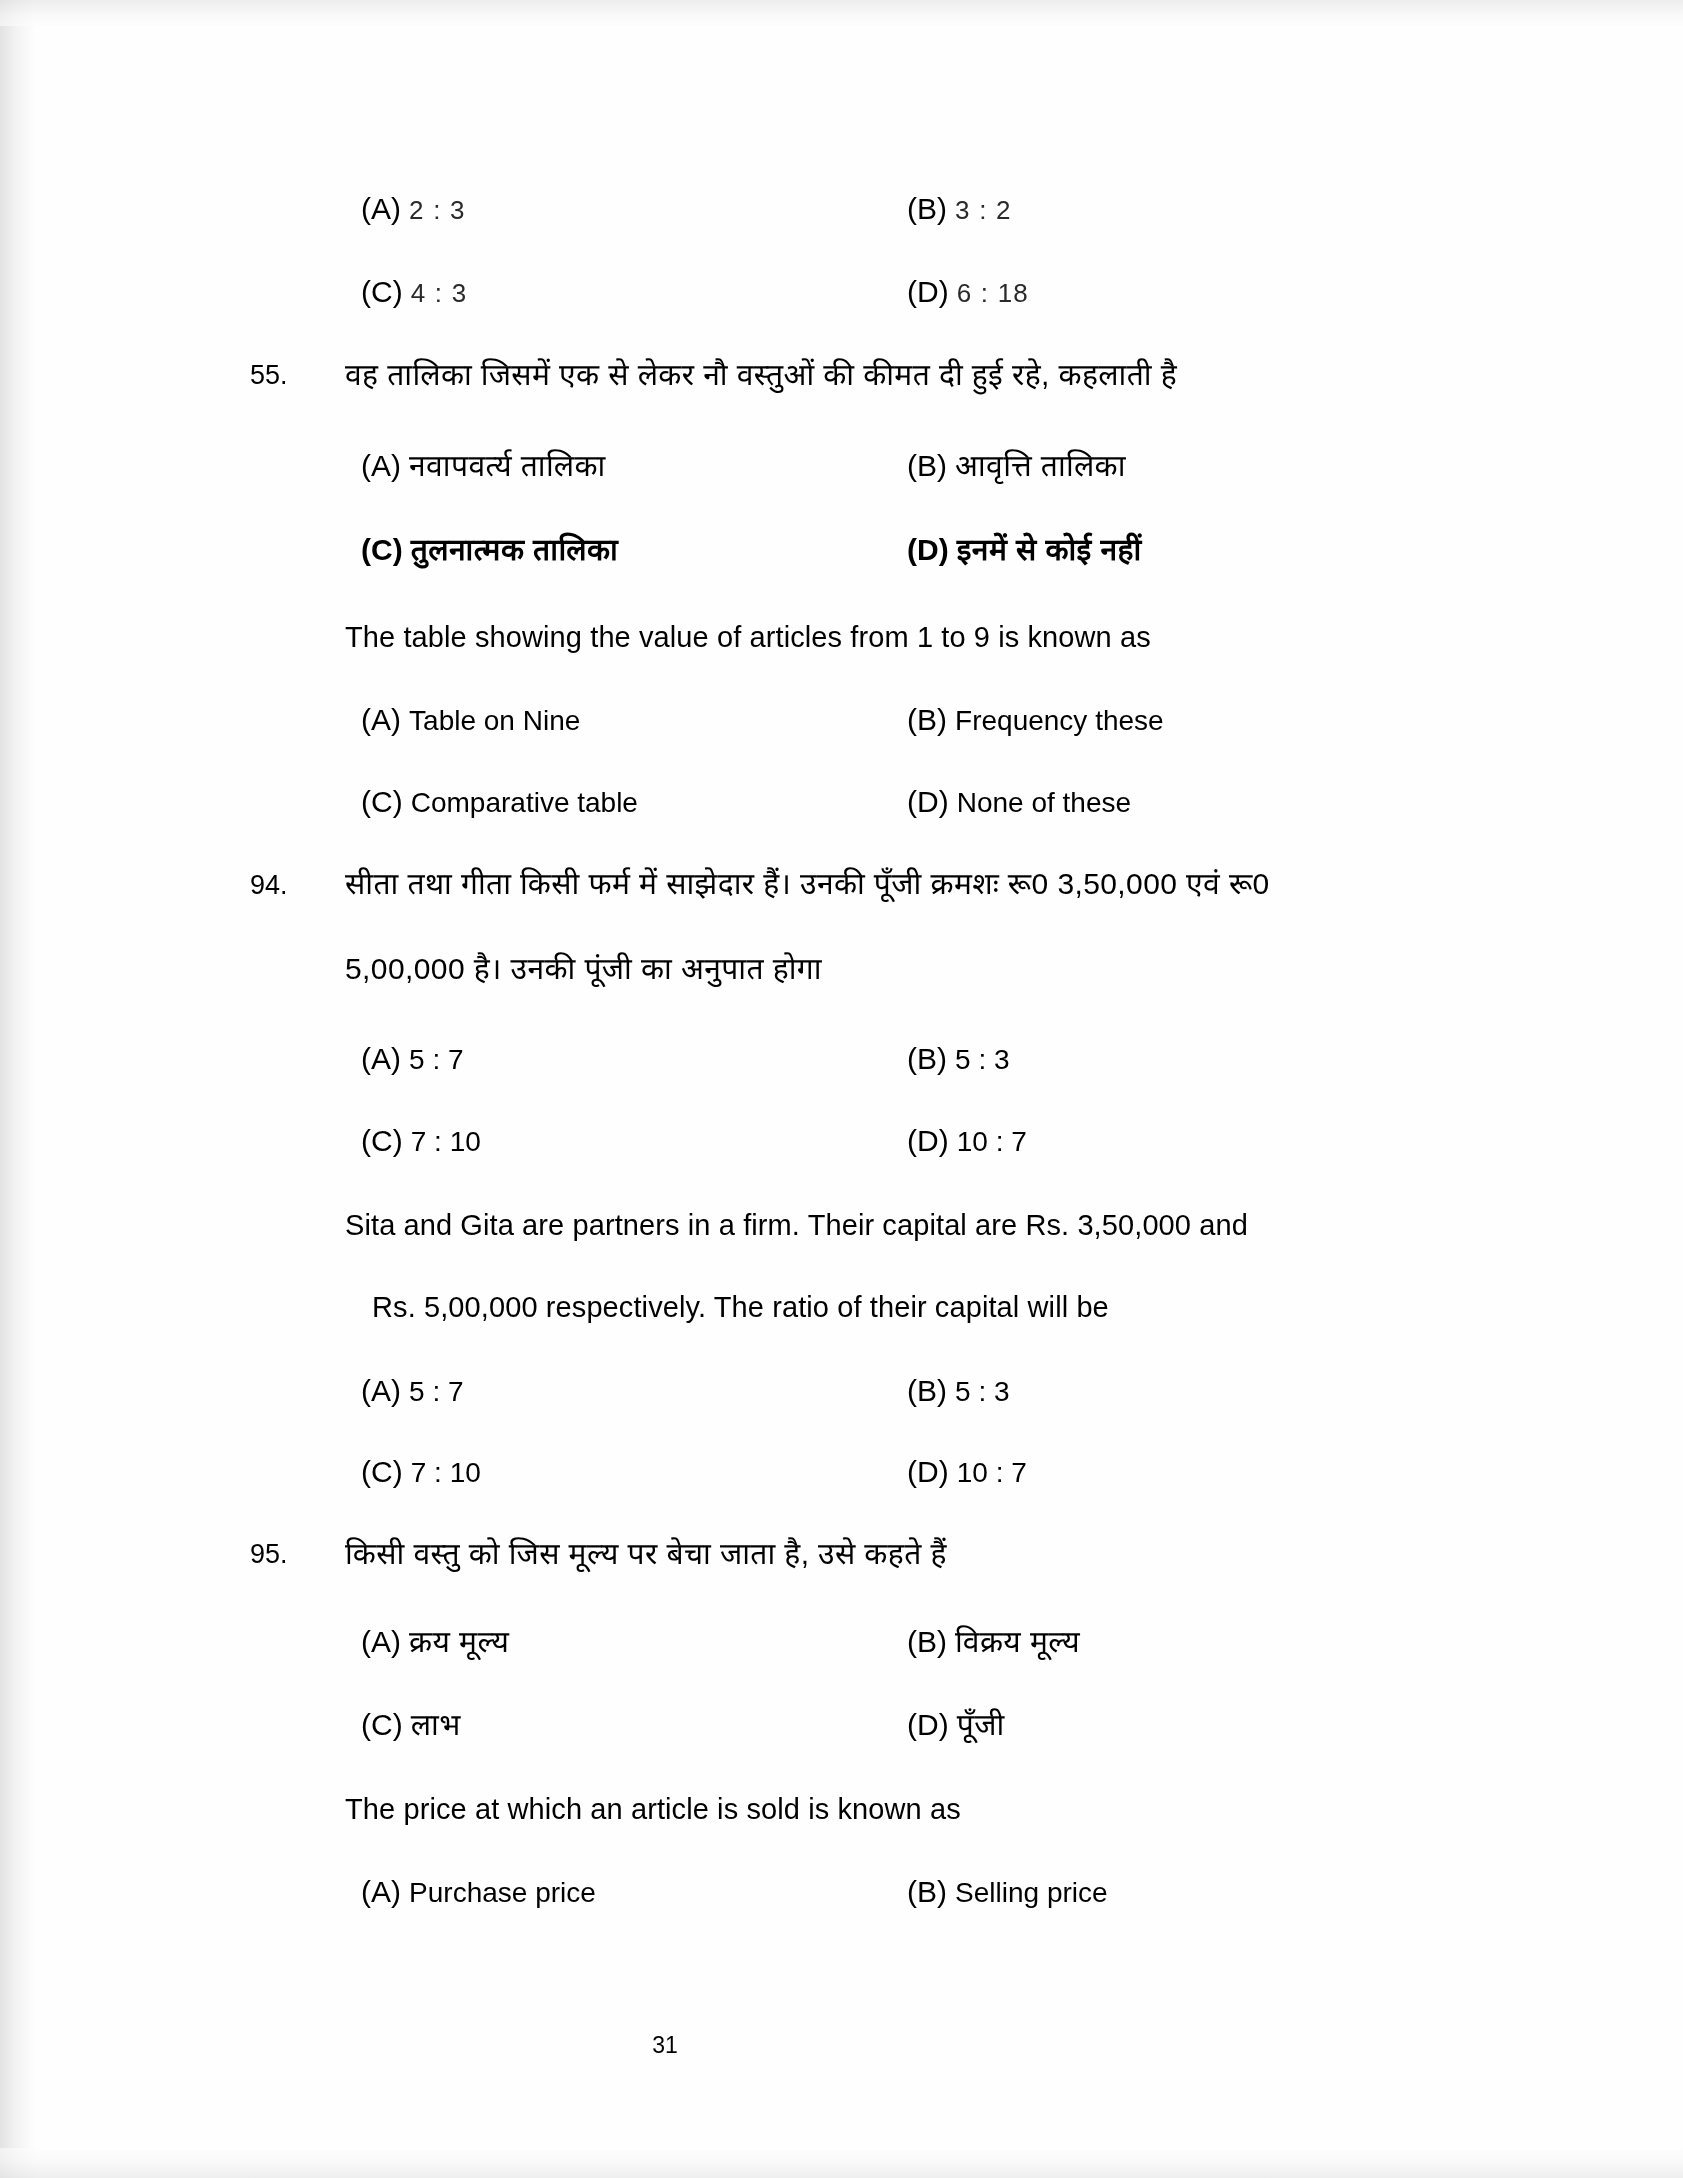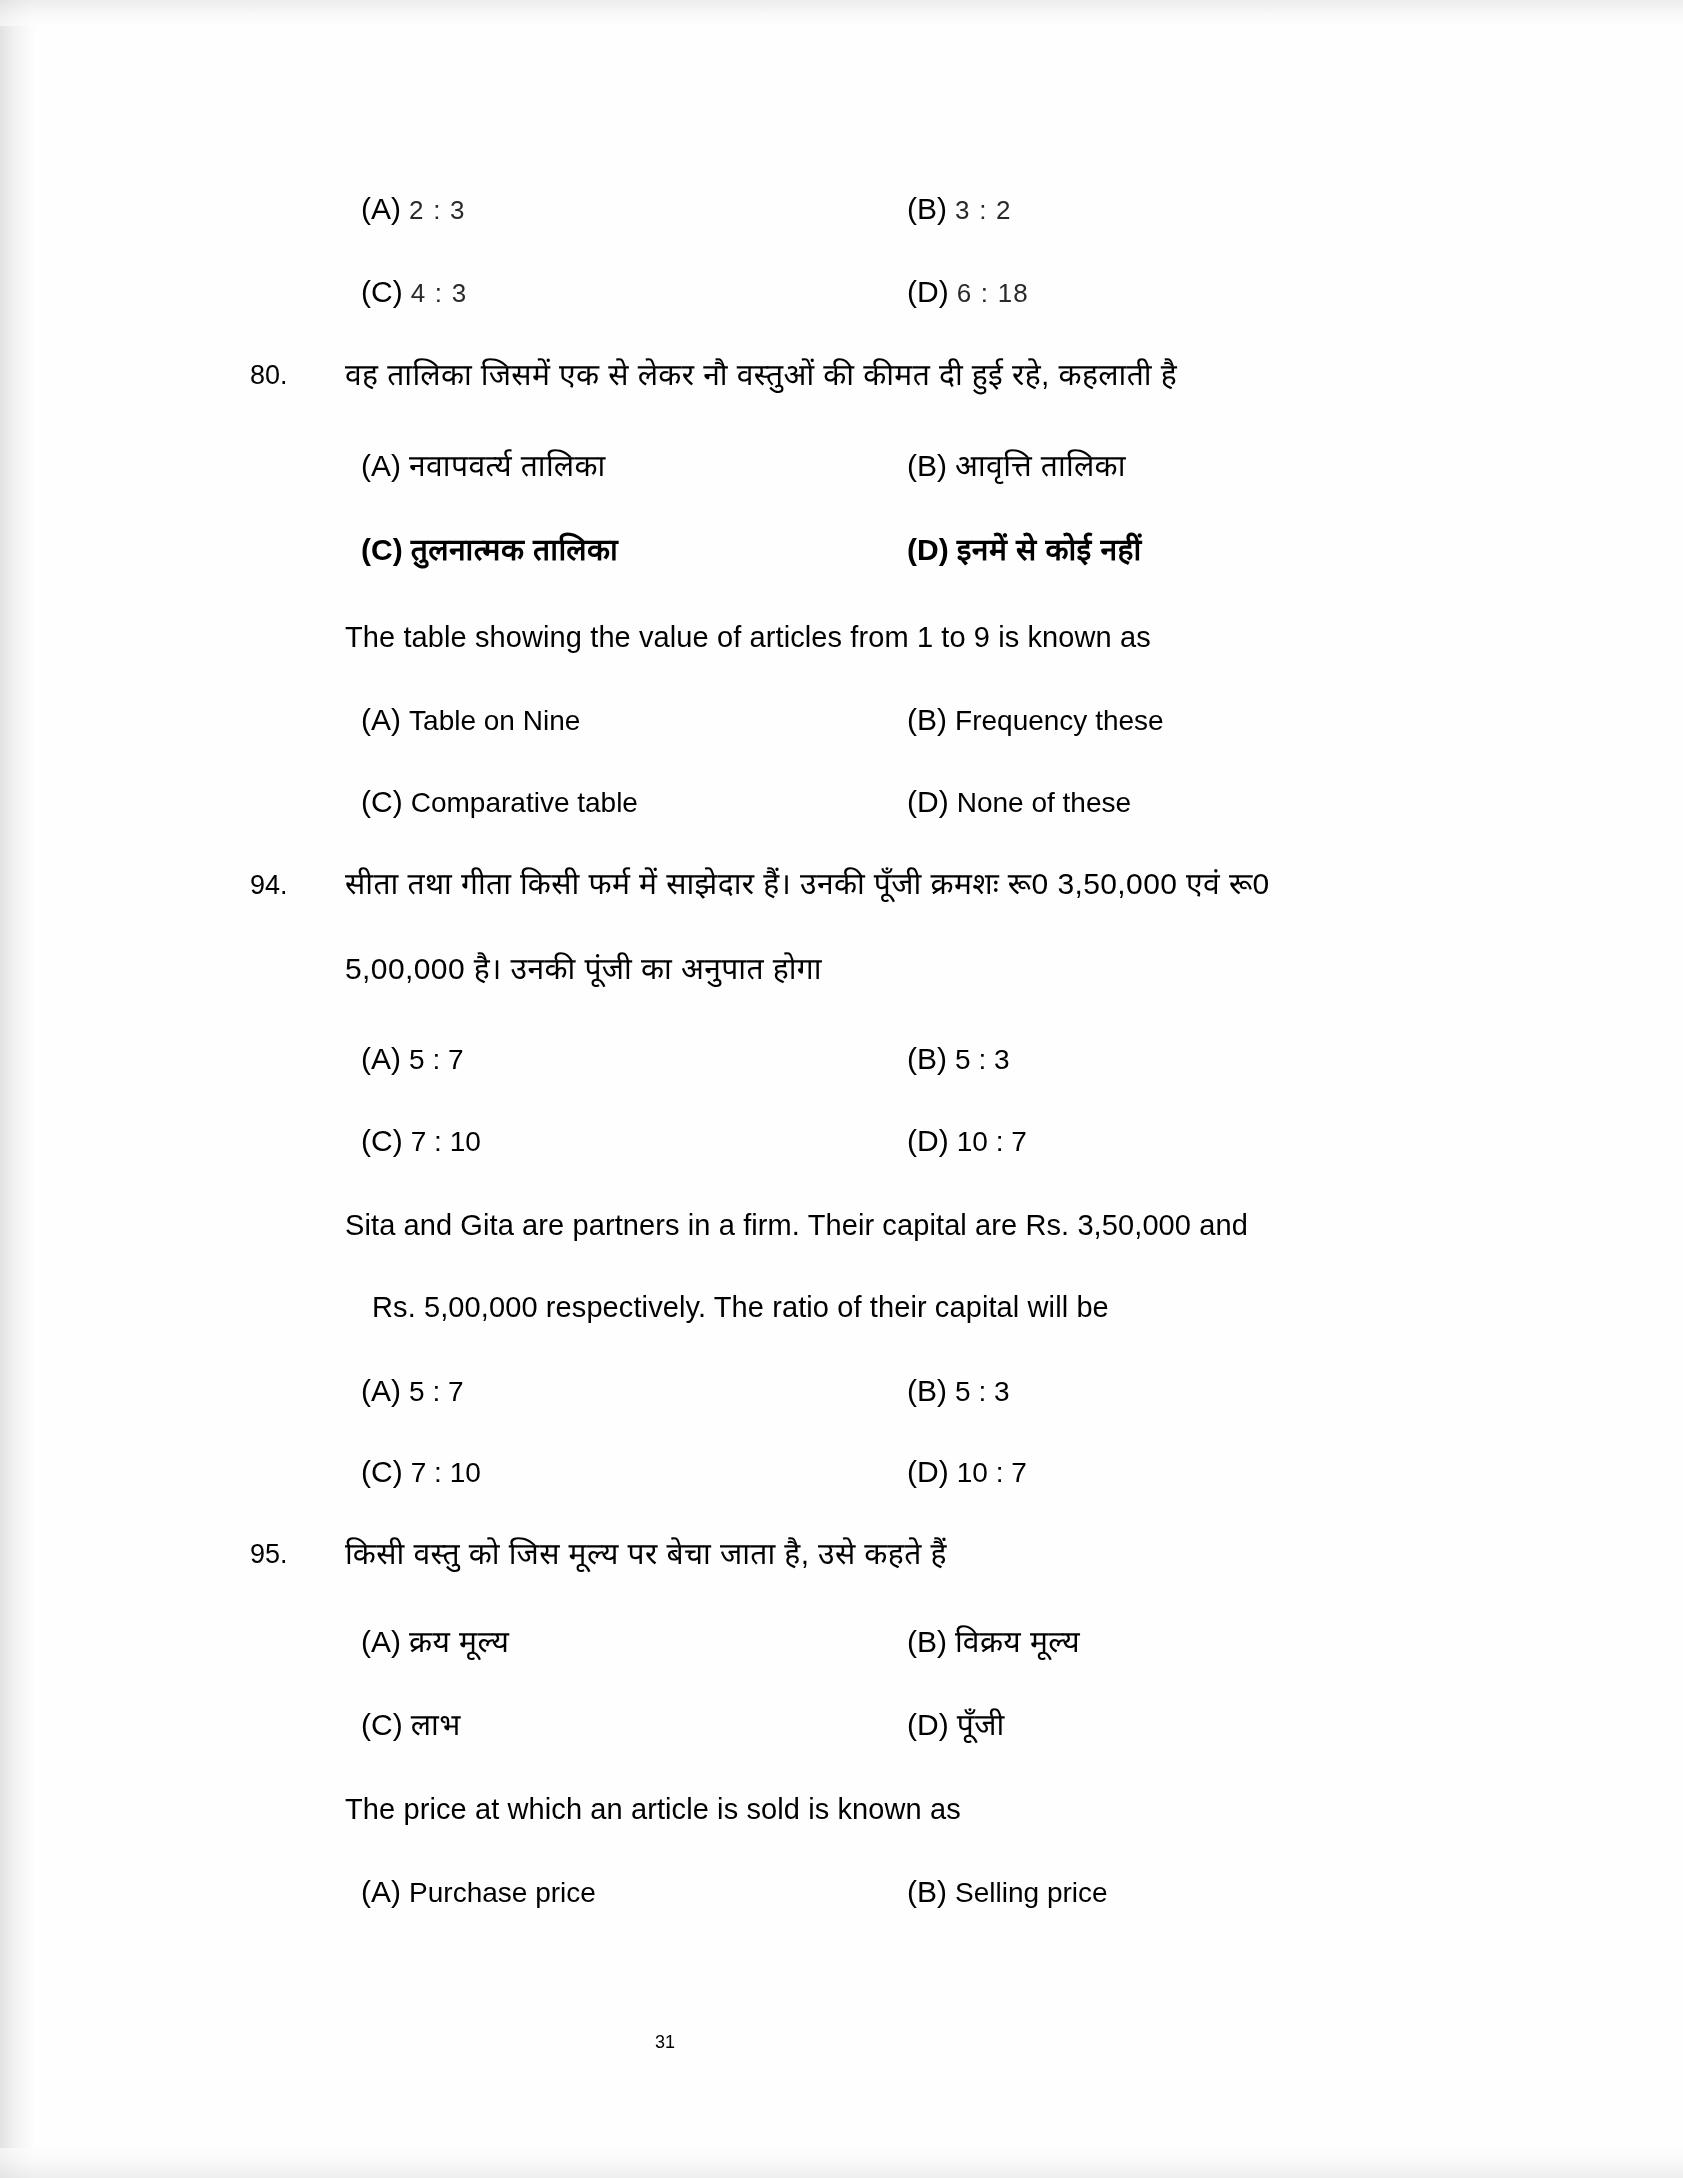--- a/index.html
+++ b/index.html
@@ -106,21 +106,21 @@
   .opt.hindi .val {
     font-size: 30px;
     letter-spacing: 0.4px;
   }
 
   .pagenum {
     position: absolute;
     left: 0;
     width: 1330px;
     text-align: center;
-    font-size: 18px;
+    font-size: 23px;
     font-family: "Liberation Sans", sans-serif;
   }
 </style>
 </head>
 <body>
 
 <div class="page">
   <div class="scan-edge-left"></div>
   <div class="scan-edge-top"></div>
   <div class="scan-edge-bottom"></div>
@@ -142,21 +142,21 @@
       <div class="opt colA thin">
         <span class="lbl">(C)</span>
         <span class="val">4 : 3</span>
       </div>
       <div class="opt colB thin">
         <span class="lbl">(D)</span>
         <span class="val">6 : 18</span>
       </div>
     </div>
 
-    <div class="qnum" style="top:362px;">80.</div>
+    <div class="qnum" style="top:362px;">55.</div>
     <div class="qtext hindi" style="top:359px;">वह तालिका जिसमें एक से लेकर नौ वस्तुओं की कीमत दी हुई रहे, कहलाती है</div>
 
     <div class="optrow" style="top:451px;">
       <div class="opt colA hindi">
         <span class="lbl">(A)</span>
         <span class="val">नवापवर्त्य तालिका</span>
       </div>
       <div class="opt colB hindi">
         <span class="lbl">(B)</span>
         <span class="val">आवृत्ति तालिका</span>

